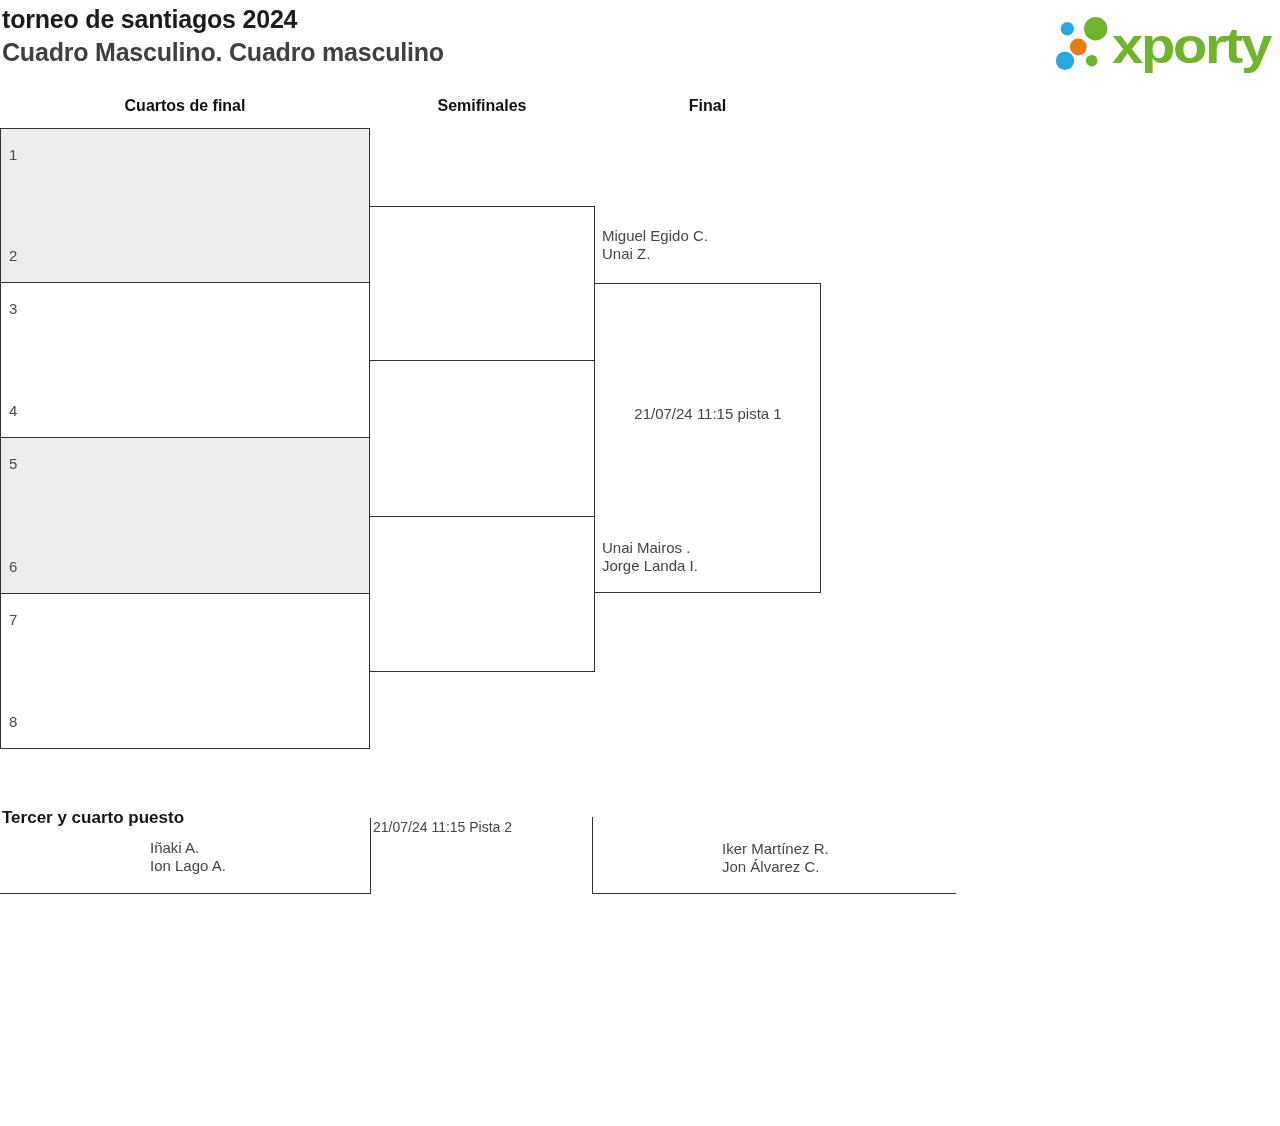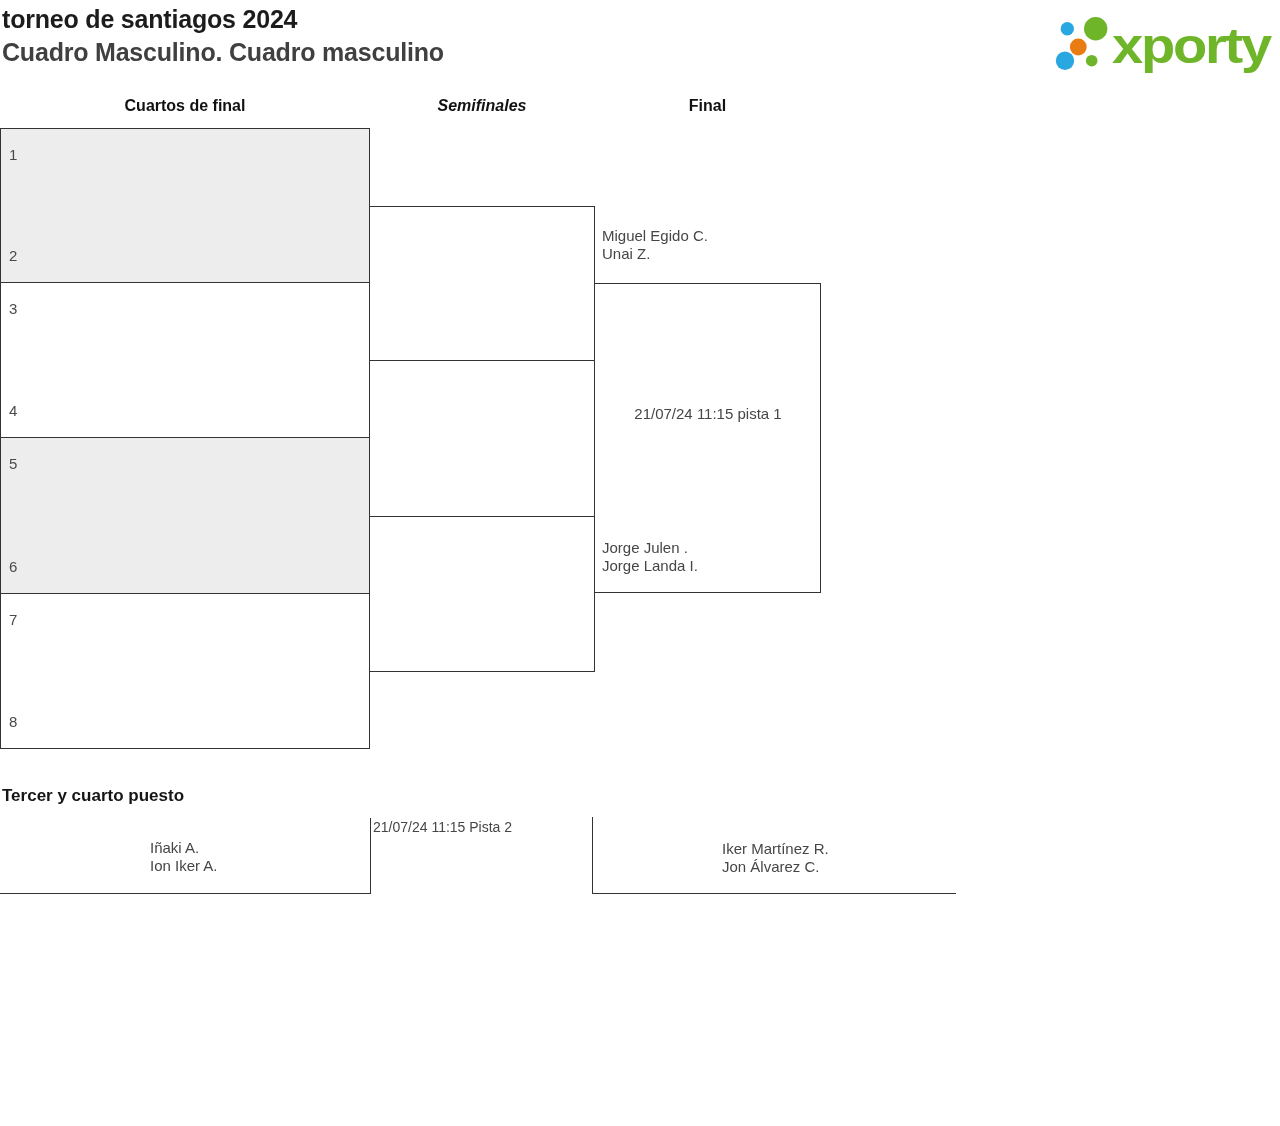--- a/index.html
+++ b/index.html
@@ -26,21 +26,21 @@
   }
   .logo { left: 1048px; top: 2px; width: 230px; height: 68px; cursor: pointer; margin-top: 8px; }
 
   
   .round-header {
     top: 96px; height: 20px;
     font-size: 16px; line-height: 20px; font-weight: 600;
     text-align: center; color: #111111;
   }
   .rh-qf { left: 0; width: 370px; }
-  .rh-sf { left: 369px; width: 226px; font-style: italic; }
+  .rh-sf { left: 369px; width: 226px; }
   .rh-f  { left: 594px; width: 227px; }
 
   
   .match-box { border: 1px solid #333333; background: transparent; }
   .match-box.shaded { background: #ededed; }
 
   .qf { left: 0; width: 370px; }
   .qf1 { top: 128px; height: 155px; }
   .qf2 { top: 282px; height: 156px; }
   .qf3 { top: 437px; height: 157px; }
@@ -67,21 +67,21 @@
   .final-team-bottom { left: 602px; top: 539px; }
 
   .final-schedule {
     left: 595px; top: 392px; width: 226px;
     font-size: 15px; line-height: 16px; color: #464646;
     text-align: center; white-space: nowrap; margin-top: 14px;
   }
 
   
   .tp-heading {
-    left: 2px; top: 786px;
+    left: 2px; top: 808px;
     font-size: 17px; line-height: 20px; font-weight: 600; color: #161616;
   }
   .tp-line { border-bottom: 1px solid #333333; height: 0; }
   .tp-line-left  { left: 0; top: 893px; width: 371px; }
   .tp-line-right { left: 592px; top: 893px; width: 364px; }
   .tp-vline { border-left: 1px solid #333333; width: 0; }
   .tp-vline-left  { left: 370px; top: 818px; height: 76px; }
   .tp-vline-right { left: 592px; top: 817px; height: 77px; }
   .tp-schedule {
     left: 373px; top: 820px;
@@ -133,33 +133,33 @@
 <div class="abs match-box sf sf1"></div>
 <div class="abs match-box sf sf2"></div>
 
 <div class="abs match-box final-box"></div>
 
 <div class="abs team-names final-team-top">
   <div>Miguel Egido C.</div>
   <div>Unai Z.</div>
 </div>
 <div class="abs team-names final-team-bottom">
-  <div>Jorge Julen .</div>
+  <div>Unai Mairos .</div>
   <div>Jorge Landa I.</div>
 </div>
 <div class="abs final-schedule">21/07/24 11:15 pista 1</div>
 
 <div class="abs tp-heading">Tercer y cuarto puesto</div>
 
 <div class="abs tp-line tp-line-left"></div>
 <div class="abs tp-vline tp-vline-left"></div>
 <div class="abs tp-schedule">21/07/24 11:15 Pista 2</div>
 <div class="abs tp-vline tp-vline-right"></div>
 <div class="abs tp-line tp-line-right"></div>
 
 <div class="abs team-names tp-team-left">
   <div>Iñaki A.</div>
-  <div>Ion Iker A.</div>
+  <div>Ion Lago A.</div>
 </div>
 <div class="abs team-names tp-team-right">
   <div>Iker Martínez R.</div>
   <div>Jon Álvarez C.</div>
 </div>
 
 </body></html>

